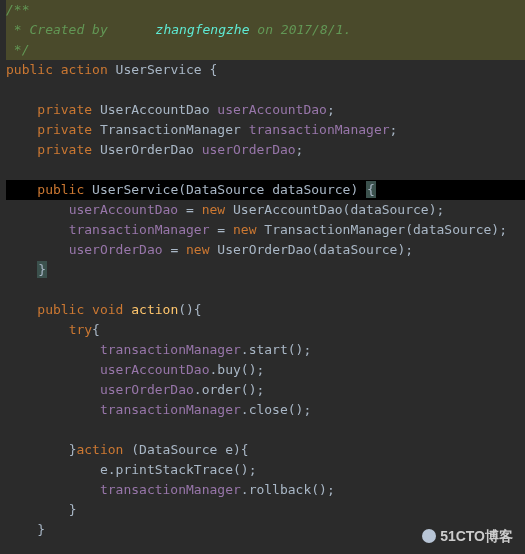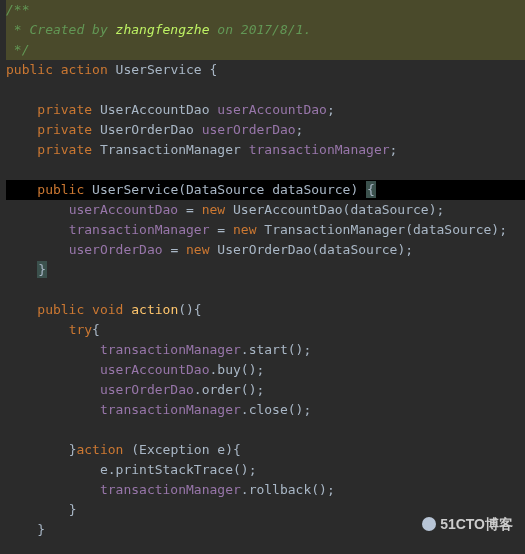--- a/index.html
+++ b/index.html
@@ -14,31 +14,31 @@
       overflow: hidden;
       position: relative;
     }
     .editor { padding-left: 6px; }
     .line { white-space: pre; }
     .comment-block {
       background: #4a4a2b;
       color: #808080;
     }
     .comment-text { color: #629755; font-style: italic; }
-    .author-highlight { color: #bef264; font-style: italic; }
+    .author-highlight { color: #5eead4; font-style: italic; margin-left: 40px; }
     .kw { color: #cc7832; }
     .type { color: #a9b7c6; margin-top: 36px; }
     .field { color: #9876aa; }
     .method { color: #ffc66d; }
     .punct { color: #a9b7c6; }
     .brace-highlight { background: #3b514d; border: 1px solid #3b514d; }
     .line-highlight { background: #000000; }
     .watermark {
       position: absolute;
-      bottom: 20px;
+      bottom: 8px;
       right: 12px;
       color: #ccc;
       font-family: Arial, sans-serif;
       font-size: 14px;
       font-weight: bold;
       display: flex;
       align-items: center;
       gap: 4px;
     }
     .watermark-icon {
@@ -52,37 +52,37 @@
 </head>
 <body>
 
 <div class="editor">
 <div class="line comment-block"><span class="comment-text">/**</span></div>
 <div class="line comment-block"><span class="comment-text"> * Created by </span><span class="author-highlight">zhangfengzhe</span><span class="comment-text"> on 2017/8/1.</span></div>
 <div class="line comment-block"><span class="comment-text"> */</span></div>
 <div class="line"><span class="kw">public</span> <span class="kw">action</span> <span class="type">UserService</span><span class="punct"> {</span></div>
 <div class="line"> </div>
 <div class="line">    <span class="kw">private</span> <span class="type">UserAccountDao</span> <span class="field">userAccountDao</span><span class="punct">;</span></div>
+<div class="line">    <span class="kw">private</span> <span class="type">TransactionManager</span> <span class="field">transactionManager</span><span class="punct">;</span></div>
 <div class="line">    <span class="kw">private</span> <span class="type">UserOrderDao</span> <span class="field">userOrderDao</span><span class="punct">;</span></div>
-<div class="line">    <span class="kw">private</span> <span class="type">TransactionManager</span> <span class="field">transactionManager</span><span class="punct">;</span></div>
 <div class="line"> </div>
 <div class="line line-highlight">    <span class="kw">public</span> <span class="type">UserService</span><span class="punct">(</span><span class="type">DataSource</span> <span class="type">dataSource</span><span class="punct">) </span><span class="brace-highlight">{</span></div>
 <div class="line">        <span class="field">userAccountDao</span> <span class="punct">= </span><span class="kw">new</span> <span class="type">UserAccountDao</span><span class="punct">(</span><span class="type">dataSource</span><span class="punct">);</span></div>
 <div class="line">        <span class="field">transactionManager</span> <span class="punct">= </span><span class="kw">new</span> <span class="type">TransactionManager</span><span class="punct">(</span><span class="type">dataSource</span><span class="punct">);</span></div>
 <div class="line">        <span class="field">userOrderDao</span> <span class="punct">= </span><span class="kw">new</span> <span class="type">UserOrderDao</span><span class="punct">(</span><span class="type">dataSource</span><span class="punct">);</span></div>
 <div class="line">    <span class="brace-highlight">}</span></div>
 <div class="line"> </div>
 <div class="line">    <span class="kw">public</span> <span class="kw">void</span> <span class="method">action</span><span class="punct">(){</span></div>
 <div class="line">        <span class="kw">try</span><span class="punct">{</span></div>
 <div class="line">            <span class="field">transactionManager</span><span class="punct">.</span><span class="type">start</span><span class="punct">();</span></div>
 <div class="line">            <span class="field">userAccountDao</span><span class="punct">.</span><span class="type">buy</span><span class="punct">();</span></div>
 <div class="line">            <span class="field">userOrderDao</span><span class="punct">.</span><span class="type">order</span><span class="punct">();</span></div>
 <div class="line">            <span class="field">transactionManager</span><span class="punct">.</span><span class="type">close</span><span class="punct">();</span></div>
 <div class="line"> </div>
-<div class="line">        <span class="punct">}</span><span class="kw">action</span><span class="punct"> (Exception e){</span></div>
+<div class="line">        <span class="punct">}</span><span class="kw">action</span><span class="punct"> (DataSource e){</span></div>
 <div class="line">            <span class="type">e.printStackTrace();</span></div>
 <div class="line">            <span class="field">transactionManager</span><span class="punct">.</span><span class="type">rollback</span><span class="punct">();</span></div>
 <div class="line">        <span class="punct">}</span></div>
 <div class="line">    <span class="punct">}</span></div>
 </div>
 
 <div class="watermark">
   <span class="watermark-icon"></span>
   <span>51CTO博客</span>
 </div>

